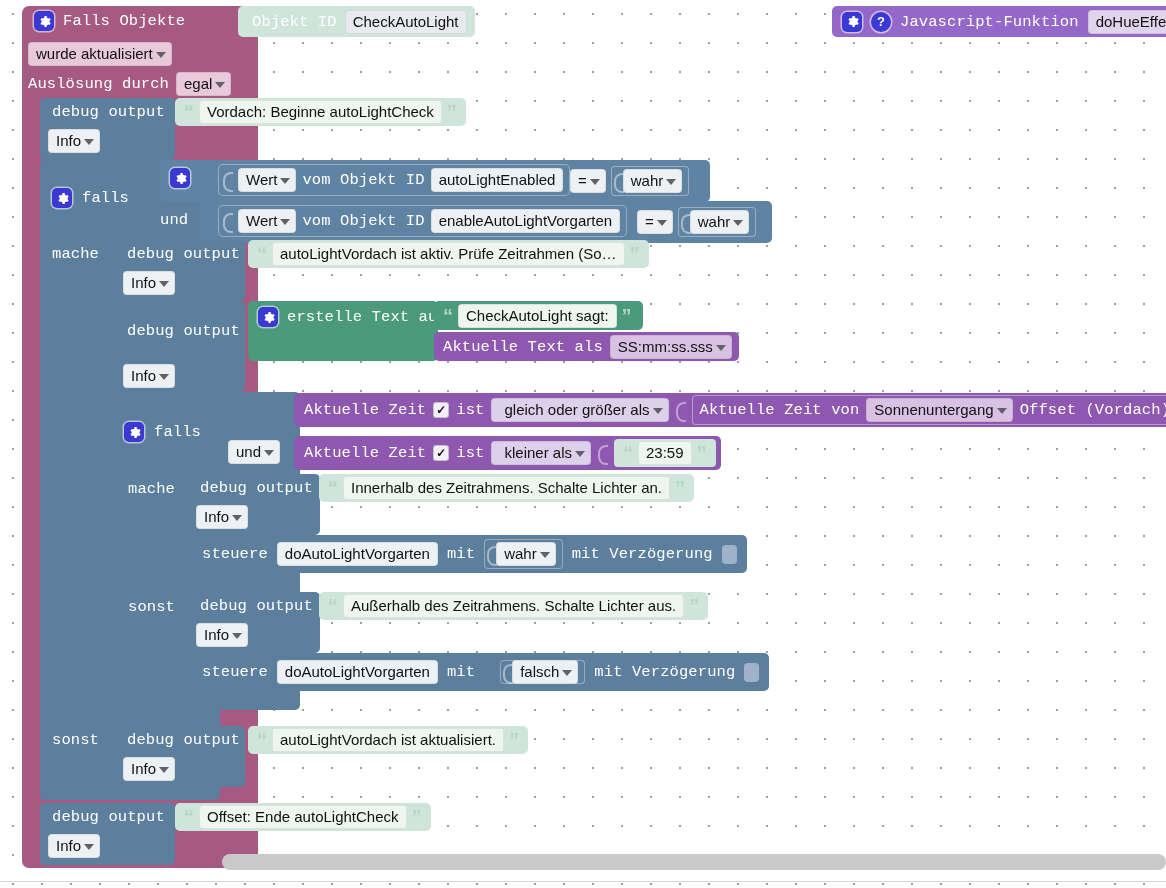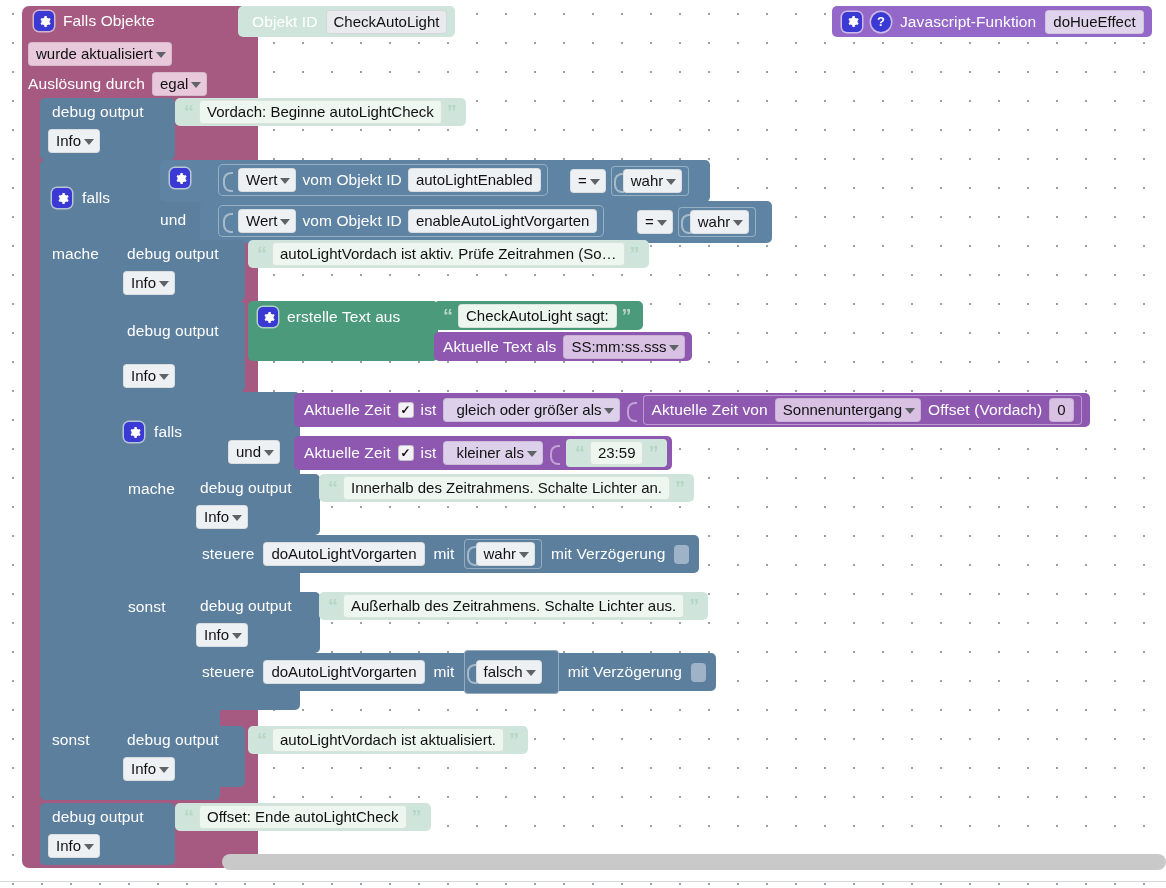--- a/index.html
+++ b/index.html
@@ -18,21 +18,21 @@
     background-image:
       radial-gradient(circle at 1px 1px, #9aa0a6 1.1px, transparent 1.2px);
     background-size:29px 29px;
     background-position:12px 13px;
     overflow:hidden;
   }
 
   
   .blk { position:absolute; border-radius:5px; }
   .row { display:flex; align-items:center; white-space:nowrap; }
-  .lbl { color:#ffffff; font-size:15.5px; letter-spacing:.1px; }
+  .lbl { color:#ffffff; font-size:15.5px; letter-spacing:.1px;font-family:Liberation Mono, monospace; }
 
   
   .field {
     display:inline-flex; align-items:center;
     background:#e8eaed; color:#111;
     border-radius:4px; padding:1px 7px;
     font-size:15px; line-height:20px;
     border:1px solid rgba(0,0,0,.08);
   }
   .field.lt { background:#eef1f3; }
@@ -348,21 +348,21 @@
   <div class="blk c-mint row" style="left:319px; top:592px; height:28px; padding:0 6px; gap:2px; z-index:6;">
     <span class="q">“</span>
     <span class="field mint">Außerhalb des Zeitrahmens. Schalte Lichter aus.</span>
     <span class="q">”</span>
   </div>
 
   <div class="blk c-blue row" style="left:190px; top:653px; height:38px; padding:0 10px 0 12px; gap:9px; z-index:5;">
     <span class="lbl">steuere</span>
     <span class="field lt">doAutoLightVorgarten</span>
     <span class="lbl">mit</span>
-    <span class="c-blue row" style="height:44px;padding:0 16px 0 2px;border-radius:4px;border:1px solid rgba(255,255,255,.35);">
+    <span class="c-blue row" style="height:24px;padding:0 6px 0 2px;border-radius:4px;border:1px solid rgba(255,255,255,.35);margin-left:16px;">
       <span class="notch"></span>
       <span class="field lt dd">falsch</span>
     </span>
     <span class="lbl">mit Verzögerung</span>
     <span class="sock"></span>
   </div>
 
   <div class="blk c-blue" style="left:115px; top:726px; width:130px; height:61px; z-index:4;">
     <div class="row" style="position:absolute; left:12px; top:5px;">
       <span class="lbl">debug output</span>

